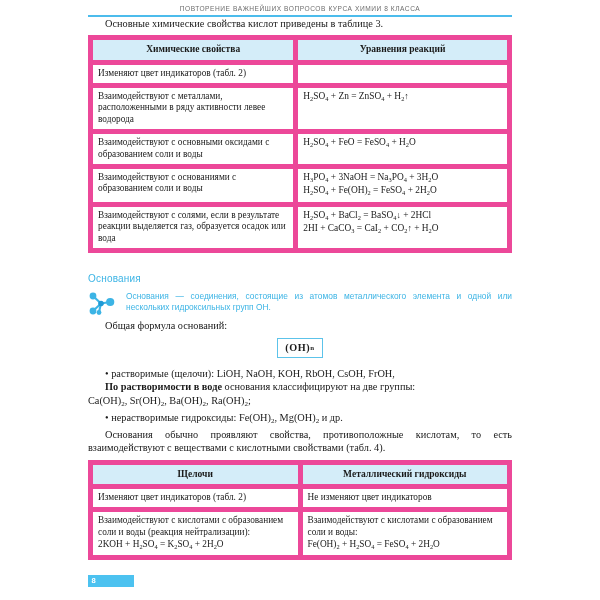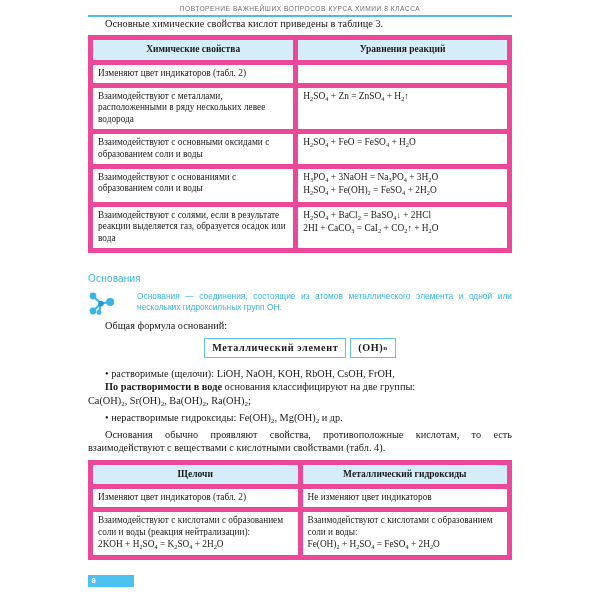--- a/index.html
+++ b/index.html
@@ -95,21 +95,21 @@
     font-family: "Liberation Sans", "DejaVu Sans", sans-serif;
     font-size: 10px;
     color: #3cb4e5;
     letter-spacing: 0.2px;
   }
 
   .defblock {
     margin-top: 7px;
     display: flex;
     align-items: flex-start;
-    gap: 22px;
+    gap: 11px;
   }
   .mol-icon { flex: 0 0 auto; margin-top: 1px; }
   .deftext {
     font-family: "Liberation Sans", "DejaVu Sans", sans-serif;
     font-size: 8.4px;
     line-height: 11.4px;
     color: #3cb4e5;
     text-align: justify;
   }
 
@@ -178,21 +178,21 @@
         <th>Химические свойства</th>
         <th>Уравнения реакций</th>
       </tr>
     </thead>
     <tbody>
       <tr>
         <td>Изменяют цвет индикаторов (табл. 2)</td>
         <td class="eq"></td>
       </tr>
       <tr class="row-tall">
-        <td>Взаимодействуют с металлами, расположенными в ряду нескольких левее водорода</td>
+        <td>Взаимодействуют с металлами, расположенными в ряду активности левее водорода</td>
         <td class="eq">
           <div>H<sub>2</sub>SO<sub>4</sub> + Zn = ZnSO<sub>4</sub> + H<sub>2</sub><span class="arrow">↑</span></div>
         </td>
       </tr>
       <tr>
         <td>Взаимодействуют с основными оксидами с образованием соли и воды</td>
         <td class="eq">
           <div>H<sub>2</sub>SO<sub>4</sub> + FeO = FeSO<sub>4</sub> + H<sub>2</sub>O</div>
         </td>
       </tr>
@@ -230,21 +230,20 @@
         <circle cx="22.2" cy="10" r="4.1" fill="#3cb4e5"></circle>
         <circle cx="11" cy="20.5" r="2.4" fill="#3cb4e5"></circle>
       </svg>
     </span>
     <span class="deftext">Основания — соединения, состоящие из атомов металлического элемента и одной или нескольких гидроксильных групп ОН.</span>
   </div>
 
   <p class="body indent genformula-label">Общая формула оснований:</p>
 
   <div class="formula-row">
-    <span class="fbox">Металлический элемент</span>
     <span class="fbox">
       <span>(ОН)</span>
         <sub>n</sub>
     </span>
   </div>
 
   <div class="solub">
     <p class="body bullet-line">
       <span>• растворимые (щелочи): </span>LiOH, NaOH, KOH, RbOH, CsOH, FrOH,
     </p>

